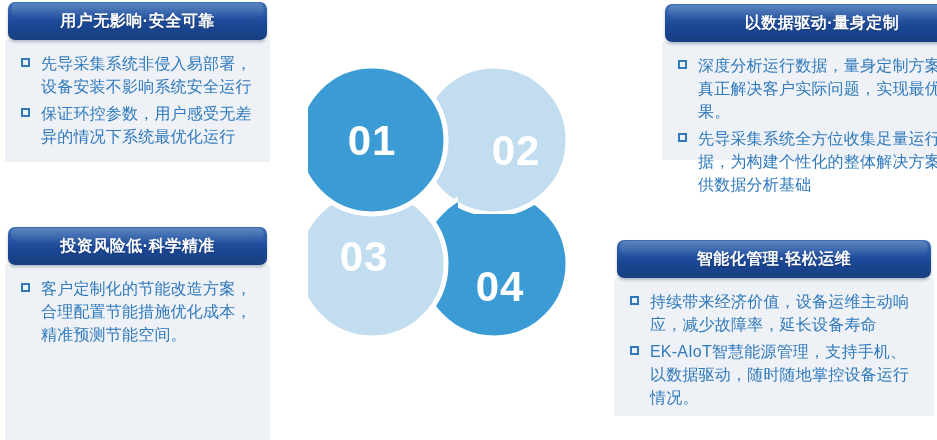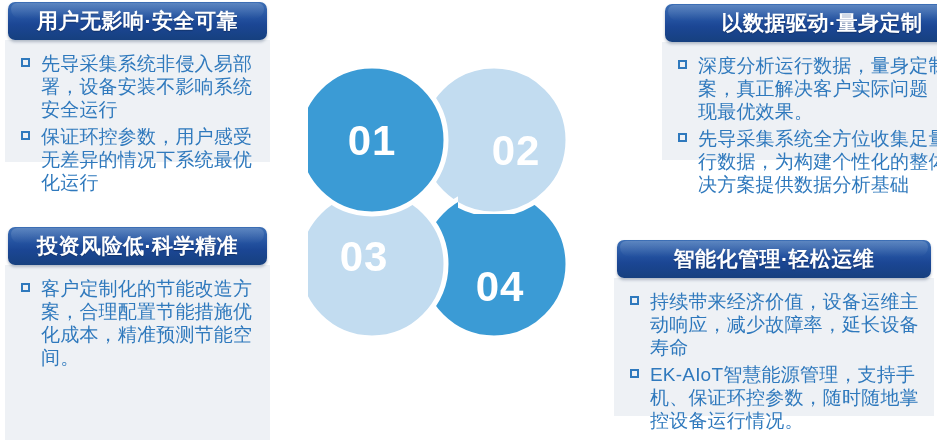--- a/index.html
+++ b/index.html
@@ -34,21 +34,21 @@
     content: "";
     position: absolute;
     left: 3px; right: 3px; top: 1px;
     height: 16px;
     border-radius: 6px 6px 10px 10px;
     background: linear-gradient(180deg, rgba(255,255,255,0.17), rgba(255,255,255,0.0));
     pointer-events: none;
   }
   .panel-title {
     color: #ffffff;
-    font-size: 21px;
+    font-size: 16px;
     font-weight: bold;
     letter-spacing: 0.5px;
     white-space: nowrap;
     position: relative;
     z-index: 2;
     text-shadow: 0 1px 1px rgba(0,0,0,0.25);
   }
   .panel-body {
     background: #eef1f5;
     box-sizing: border-box;
@@ -67,21 +67,21 @@
   .bullet-mark {
     flex: 0 0 auto;
     width: 9px;
     height: 9px;
     border: 2px solid #2f79bd;
     box-sizing: border-box;
     margin: 6px 11px 0 8px;
   }
   .bullet-text {
     color: #2f79bd;
-    font-size: 19px;
+    font-size: 16px;
     line-height: 23px;
     letter-spacing: 0.2px;
   }
 
   
   #panel-tl { left: 5px;   top: 2px;   width: 265px; }
   #panel-tl .panel-header { width: 259px; margin-left: 3px; }
   #panel-tl .panel-body   { width: 265px; height: 122px; }
 
   #panel-bl { left: 5px;   top: 227px; width: 265px; }
@@ -175,21 +175,21 @@
     <span class="panel-title">智能化管理·轻松运维</span>
   </div>
   <div class="panel-body">
     <ul class="bullet-list">
       <li class="bullet-item">
         <span class="bullet-mark"></span>
         <span class="bullet-text">持续带来经济价值，设备运维主动响应，减少故障率，延长设备寿命</span>
       </li>
       <li class="bullet-item">
         <span class="bullet-mark"></span>
-        <span class="bullet-text">EK-AIoT智慧能源管理，支持手机、保证环控参数，随时随地掌控设备运行情况。</span>
+        <span class="bullet-text">EK-AIoT智慧能源管理，支持手机、以数据驱动，随时随地掌控设备运行情况。</span>
       </li>
     </ul>
   </div>
 </div>
 
 <div id="pinwheel">
   <svg viewBox="0 0 300 350" xmlns="http://www.w3.org/2000/svg">
 
     <g>
       <circle cx="186" cy="122" r="74" fill="#c2dcf0" stroke="#ffffff" stroke-width="5"></circle>

